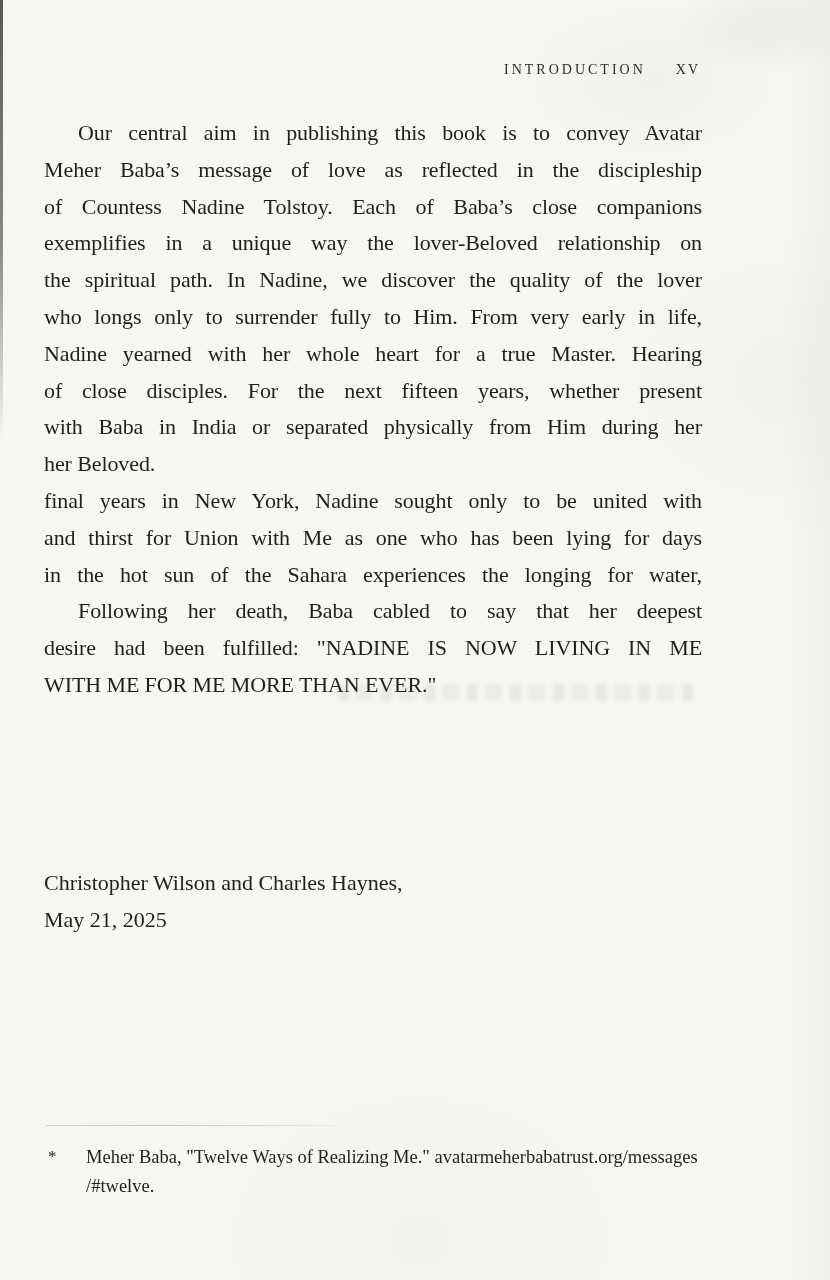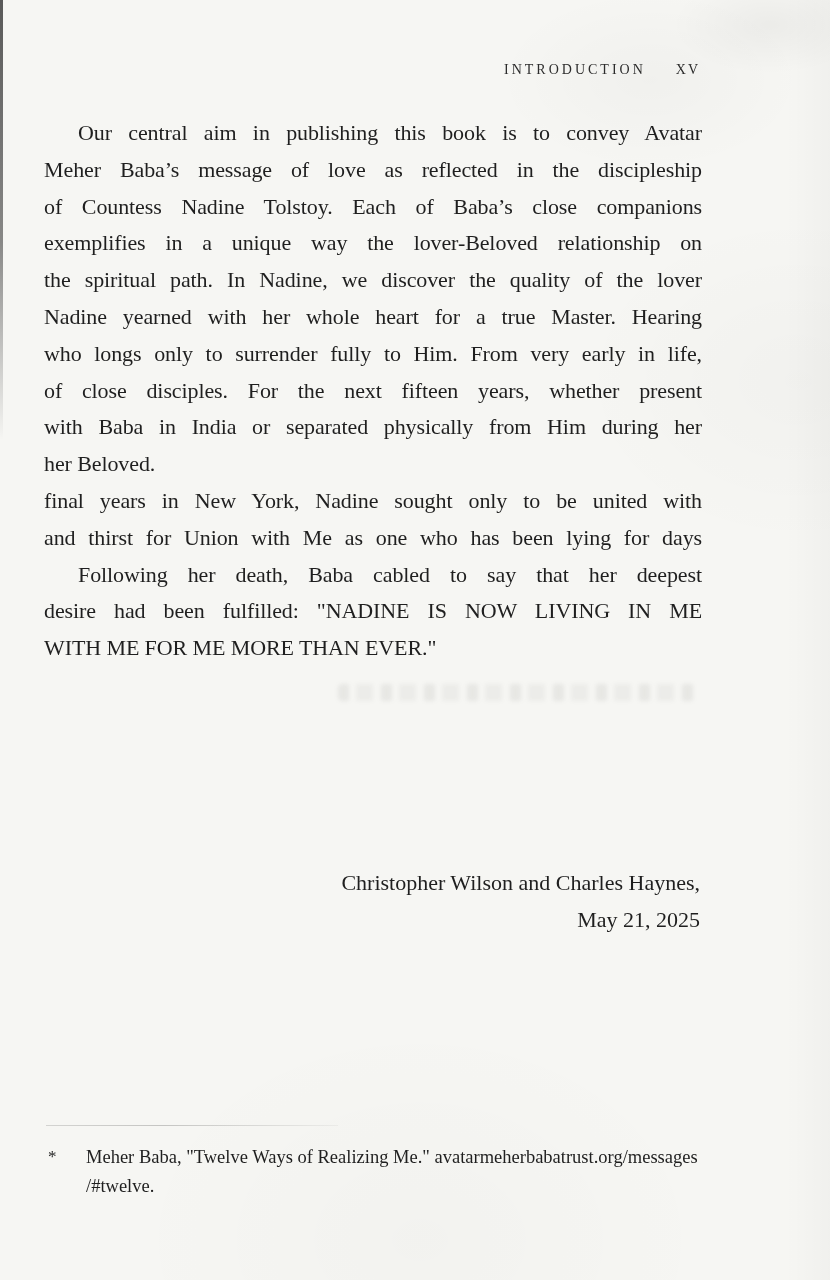--- a/index.html
+++ b/index.html
@@ -77,21 +77,21 @@
       rgba(110,110,104,0.13) 18px, rgba(110,110,104,0.13) 35px,
       rgba(110,110,104,0.0) 35px, rgba(110,110,104,0.0) 43px);
     filter: blur(2px);
     opacity: 0.55;
     border-radius: 4px;
   }
   .signature {
     position: absolute;
     left: 44px; top: 864px;
     width: 656px;
-    text-align: right;
+    text-align: left;
     font-size: 22px;
     line-height: 37px;
   }
   .footnote-rule {
     position: absolute;
     left: 46px; top: 1125px;
     width: 292px; height: 1px;
     background: linear-gradient(90deg,
       rgba(0,0,0,0.14), rgba(0,0,0,0.20) 40%, rgba(0,0,0,0.04));
   }
@@ -121,28 +121,29 @@
     <span>INTRODUCTION</span><span class="page-num">XV</span>
   </div>
 
   <div class="body-text">
 
     <div class="bodyline indent">Our central aim in publishing this book is to convey Avatar</div>
     <div class="bodyline">Meher Baba’s message of love as reflected in the discipleship</div>
     <div class="bodyline">of Countess Nadine Tolstoy. Each of Baba’s close companions</div>
     <div class="bodyline">exemplifies in a unique way the lover-Beloved relationship on</div>
     <div class="bodyline">the spiritual path. In Nadine, we discover the quality of the lover</div>
+    <div class="bodyline">who longs only to surrender fully to Him. From very early in life,</div>
     <div class="bodyline">Nadine yearned with her whole heart for a true Master. Hearing</div>
-    <div class="bodyline">who longs only to surrender fully to Him. From very early in life,</div>
     <div class="bodyline">of close disciples. For the next fifteen years, whether present</div>
     <div class="bodyline">with Baba in India or separated physically from Him during her</div>
     <div class="bodyline last">her Beloved.</div>
     <div class="bodyline">final years in New York, Nadine sought only to be united with</div>
 
     <div class="bodyline">and thirst for Union with Me as one who has been lying for days</div>
+    <div class="bodyline">in the hot sun of the Sahara experiences the longing for water,</div>
 
     <div class="bodyline indent">Following her death, Baba cabled to say that her deepest</div>
     <div class="bodyline">desire had been fulfilled: "NADINE IS NOW LIVING IN ME</div>
     <div class="bodyline last">WITH ME FOR ME MORE THAN EVER."</div>
   </div>
 
   <div class="ghost-bleed"></div>
 
   <div class="signature">
     <div>Christopher Wilson and Charles Haynes,</div>

